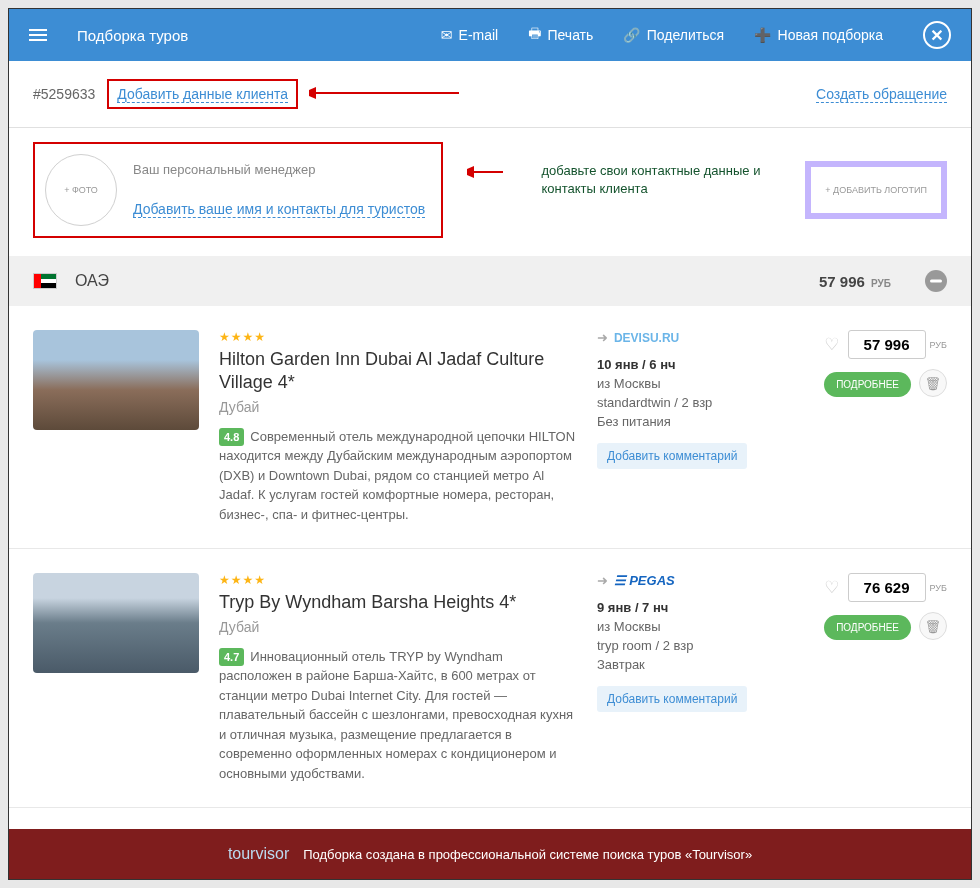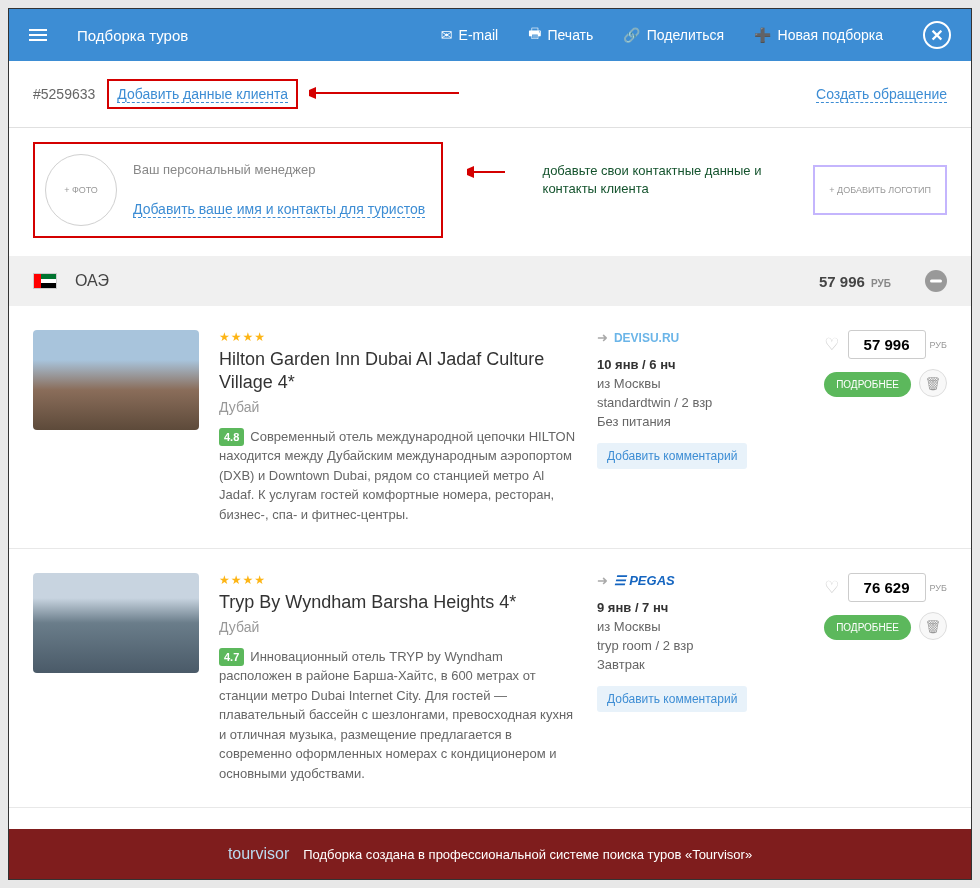--- a/index.html
+++ b/index.html
@@ -18,21 +18,21 @@
 .create-request { margin-left: auto; color: #3d8dd4; font-size: 14px; border-bottom: 1px dashed #3d8dd4; cursor: pointer; }
 .arrow1 { position: absolute; top: 76px; left: 300px; width: 150px; height: 16px; }
 .manager-row { display: flex; padding: 14px 24px 18px; gap: 24px; align-items: flex-start; }
 .manager-box { border: 2px solid #d40000; padding: 10px; display: flex; align-items: center; gap: 16px; flex: 0 0 410px; }
 .photo-circle { width: 72px; height: 72px; border: 1px solid #d0d0d0; border-radius: 50%; display: flex; align-items: center; justify-content: center; font-size: 9px; color: #999; cursor: pointer; }
 .manager-text { display: flex; flex-direction: column; gap: 24px; }
 .manager-label { color: #888; font-size: 13px; }
 .annotation-block { flex: 1; display: flex; align-items: flex-start; gap: 10px; padding-top: 20px; }
 .annotation-text { color: #14532d; font-size: 13px; line-height: 1.4; margin-left: 28px; }
 .arrow2 { width: 50px; height: 12px; margin-top: 4px; }
-.add-logo-box { border: 2px solid #c4b5fd; padding: 18px 14px; font-size: 9px; color: #999; cursor: pointer; text-align: center; align-self: center; }
+.add-logo-box { border: 6px solid #c4b5fd; padding: 18px 14px; font-size: 9px; color: #999; cursor: pointer; text-align: center; align-self: center; }
 .country-bar { background: #f0f0f0; padding: 14px 24px; display: flex; align-items: center; gap: 18px; }
 .flag { width: 24px; height: 16px; background: linear-gradient(to bottom, #00732f 33%, #fff 33%, #fff 66%, #000 66%); position: relative; border: 1px solid #ccc; }
 .flag::before { content: ''; position: absolute; left: 0; top: 0; bottom: 0; width: 7px; background: #ff0000; }
 .country-name { font-size: 16px; color: #444; }
 .country-price { margin-left: auto; font-size: 15px; color: #444; font-weight: bold; }
 .country-price small { font-size: 10px; color: #888; margin-left: 2px; }
 .remove-country { width: 22px; height: 22px; background: #999; border-radius: 50%; position: relative; margin-left: 16px; cursor: pointer; }
 .remove-country::after { content: ''; position: absolute; left: 5px; right: 5px; top: 50%; height: 3px; background: #fff; transform: translateY(-50%); border-radius: 2px; }
 .tours { flex: 1; overflow-y: auto; }
 .tour { display: flex; padding: 24px; gap: 20px; border-bottom: 1px solid #e8e8e8; }

